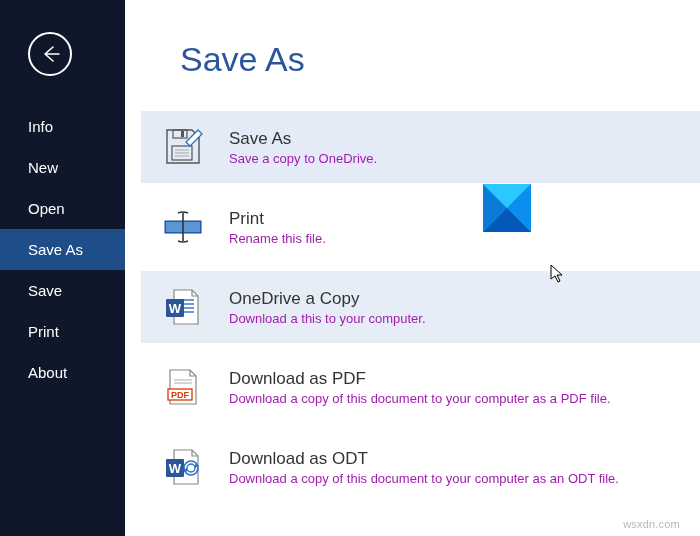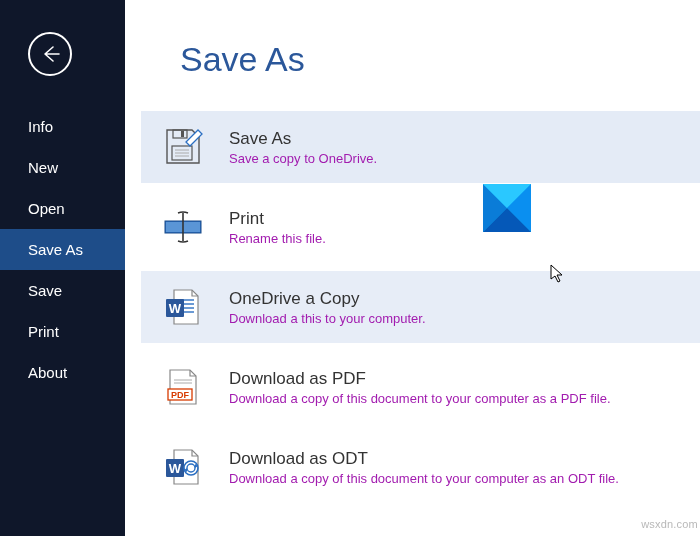--- a/index.html
+++ b/index.html
@@ -97,21 +97,21 @@
   
   .cursor {
     position: absolute;
     left: 425px; top: 264px;
     z-index: 10;
   }
 
   
   .watermark {
     position: absolute;
-    right: 2px;
+    right: 20px;
     bottom: 6px;
     font-size: 11px;
     color: #b8b8b8;
     letter-spacing: 0.2px;
   }
 </style>
 </head>
 <body>
 
 <div class="layout">

